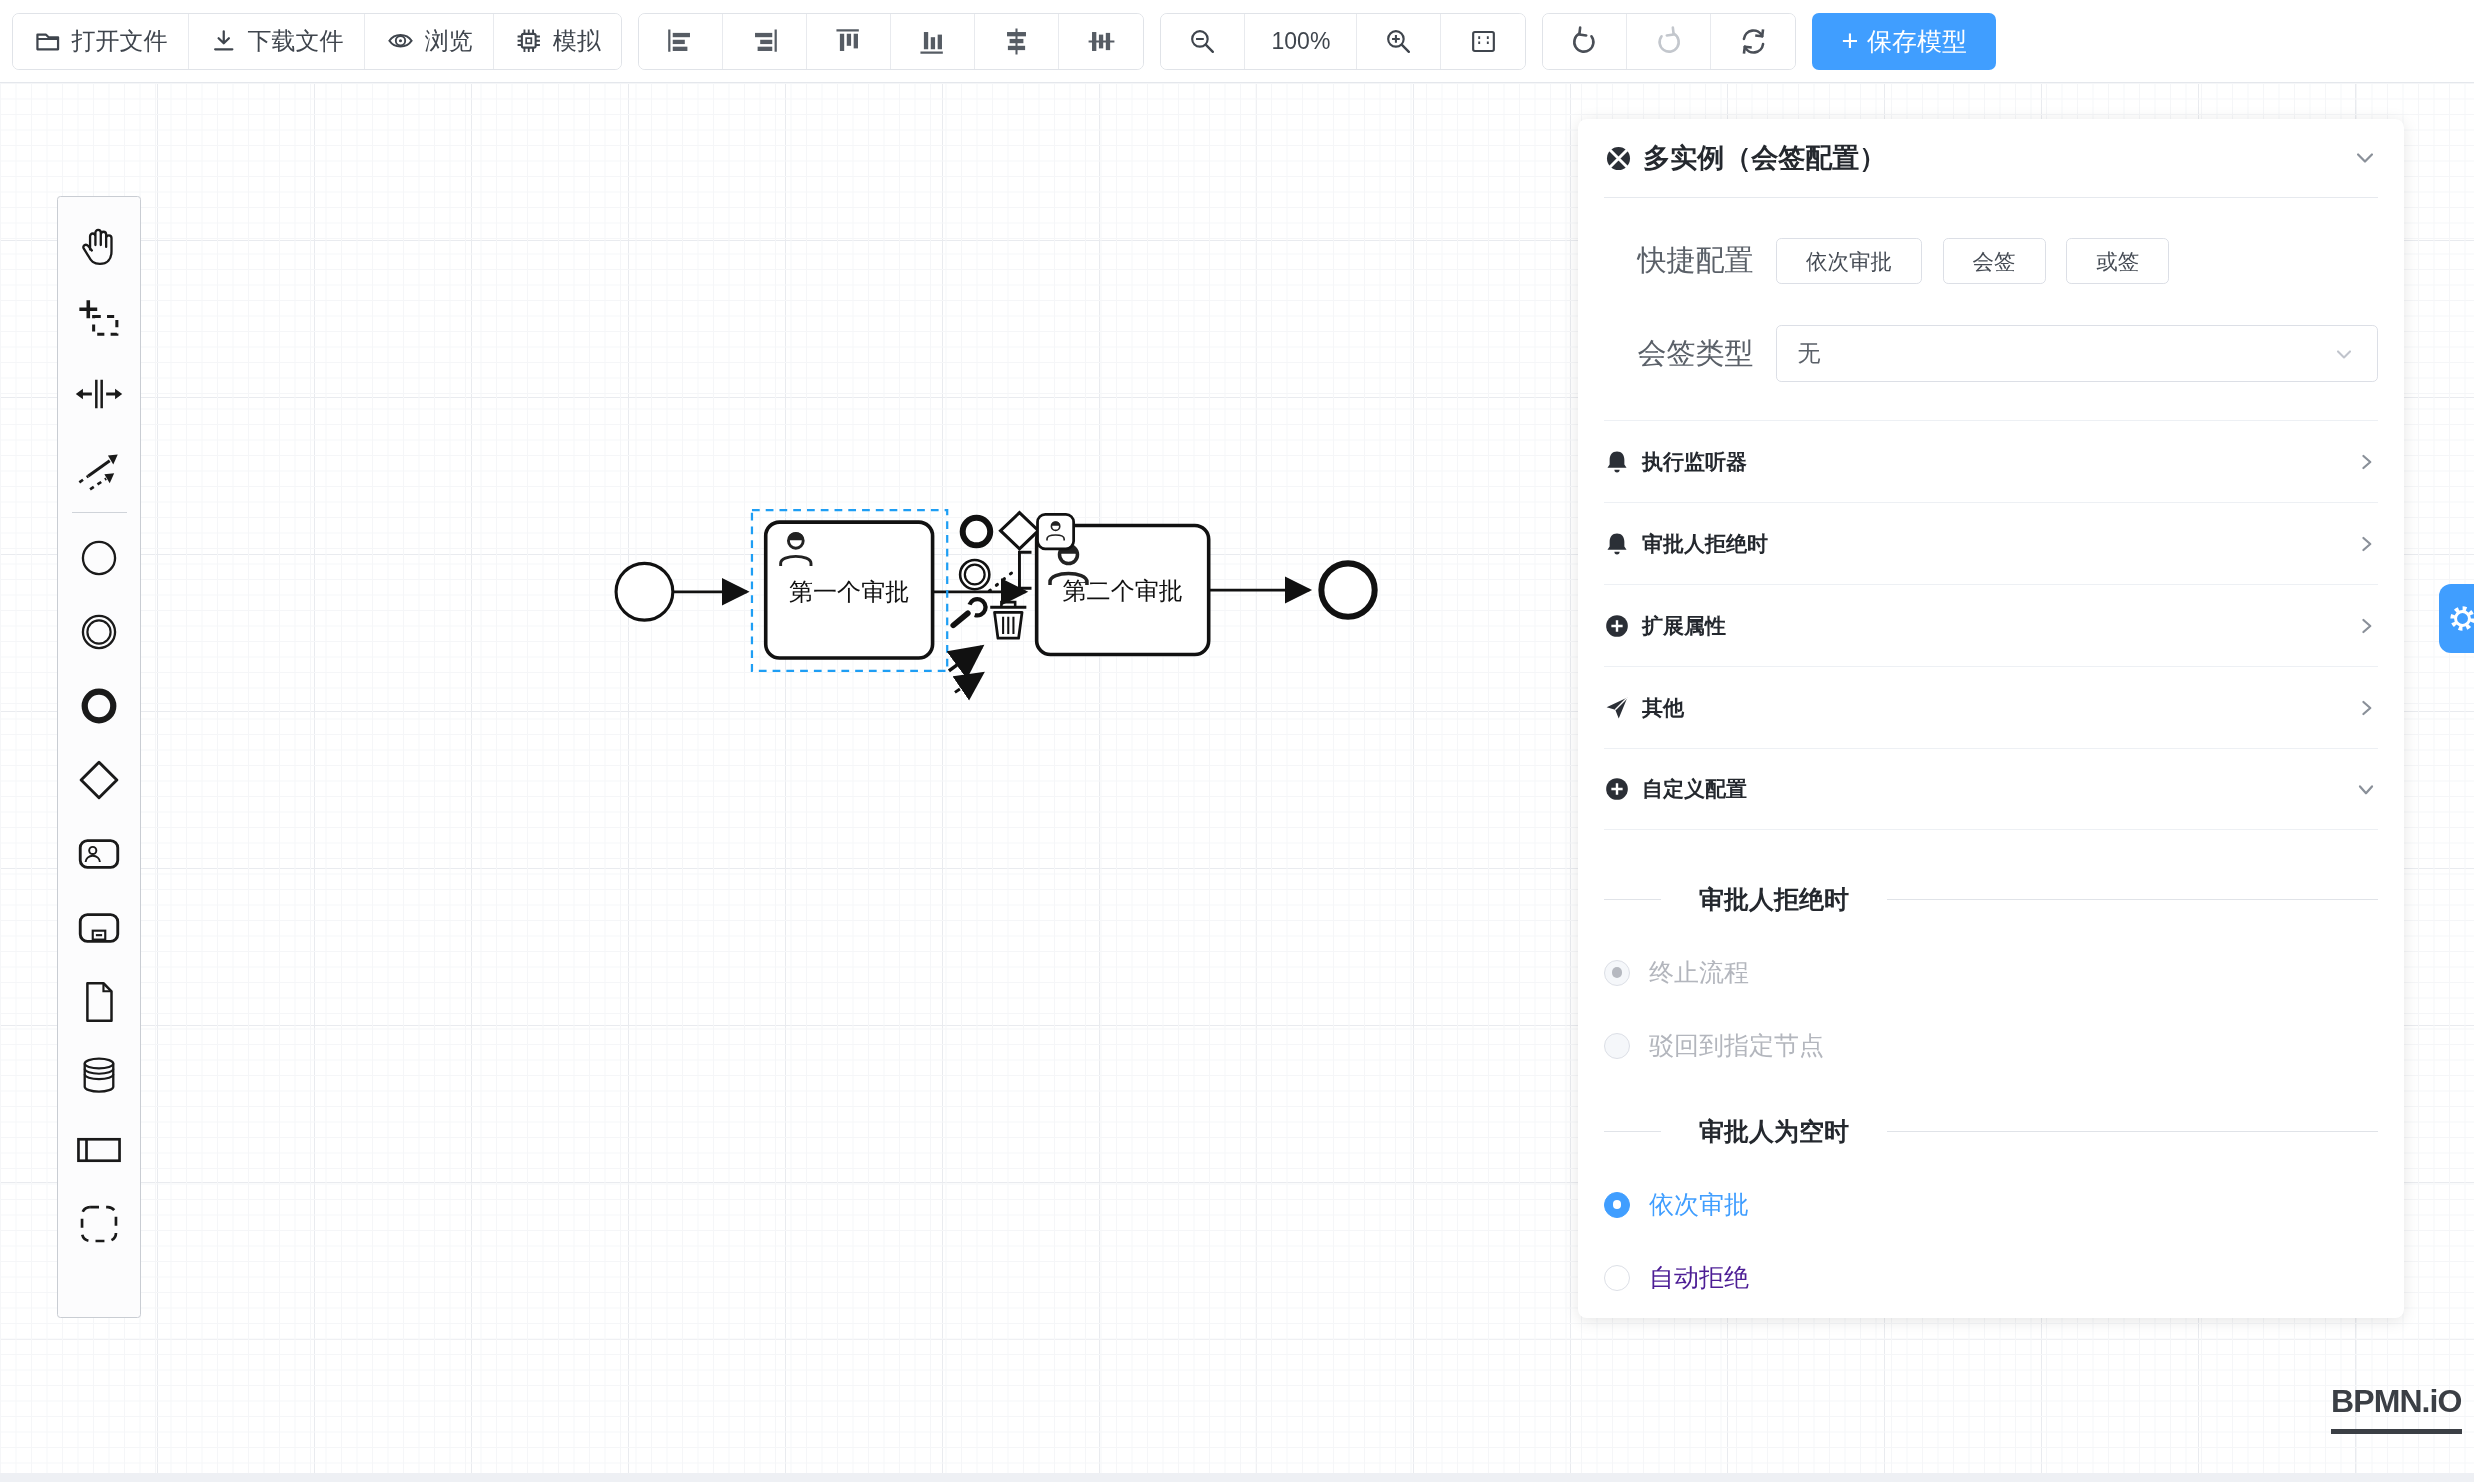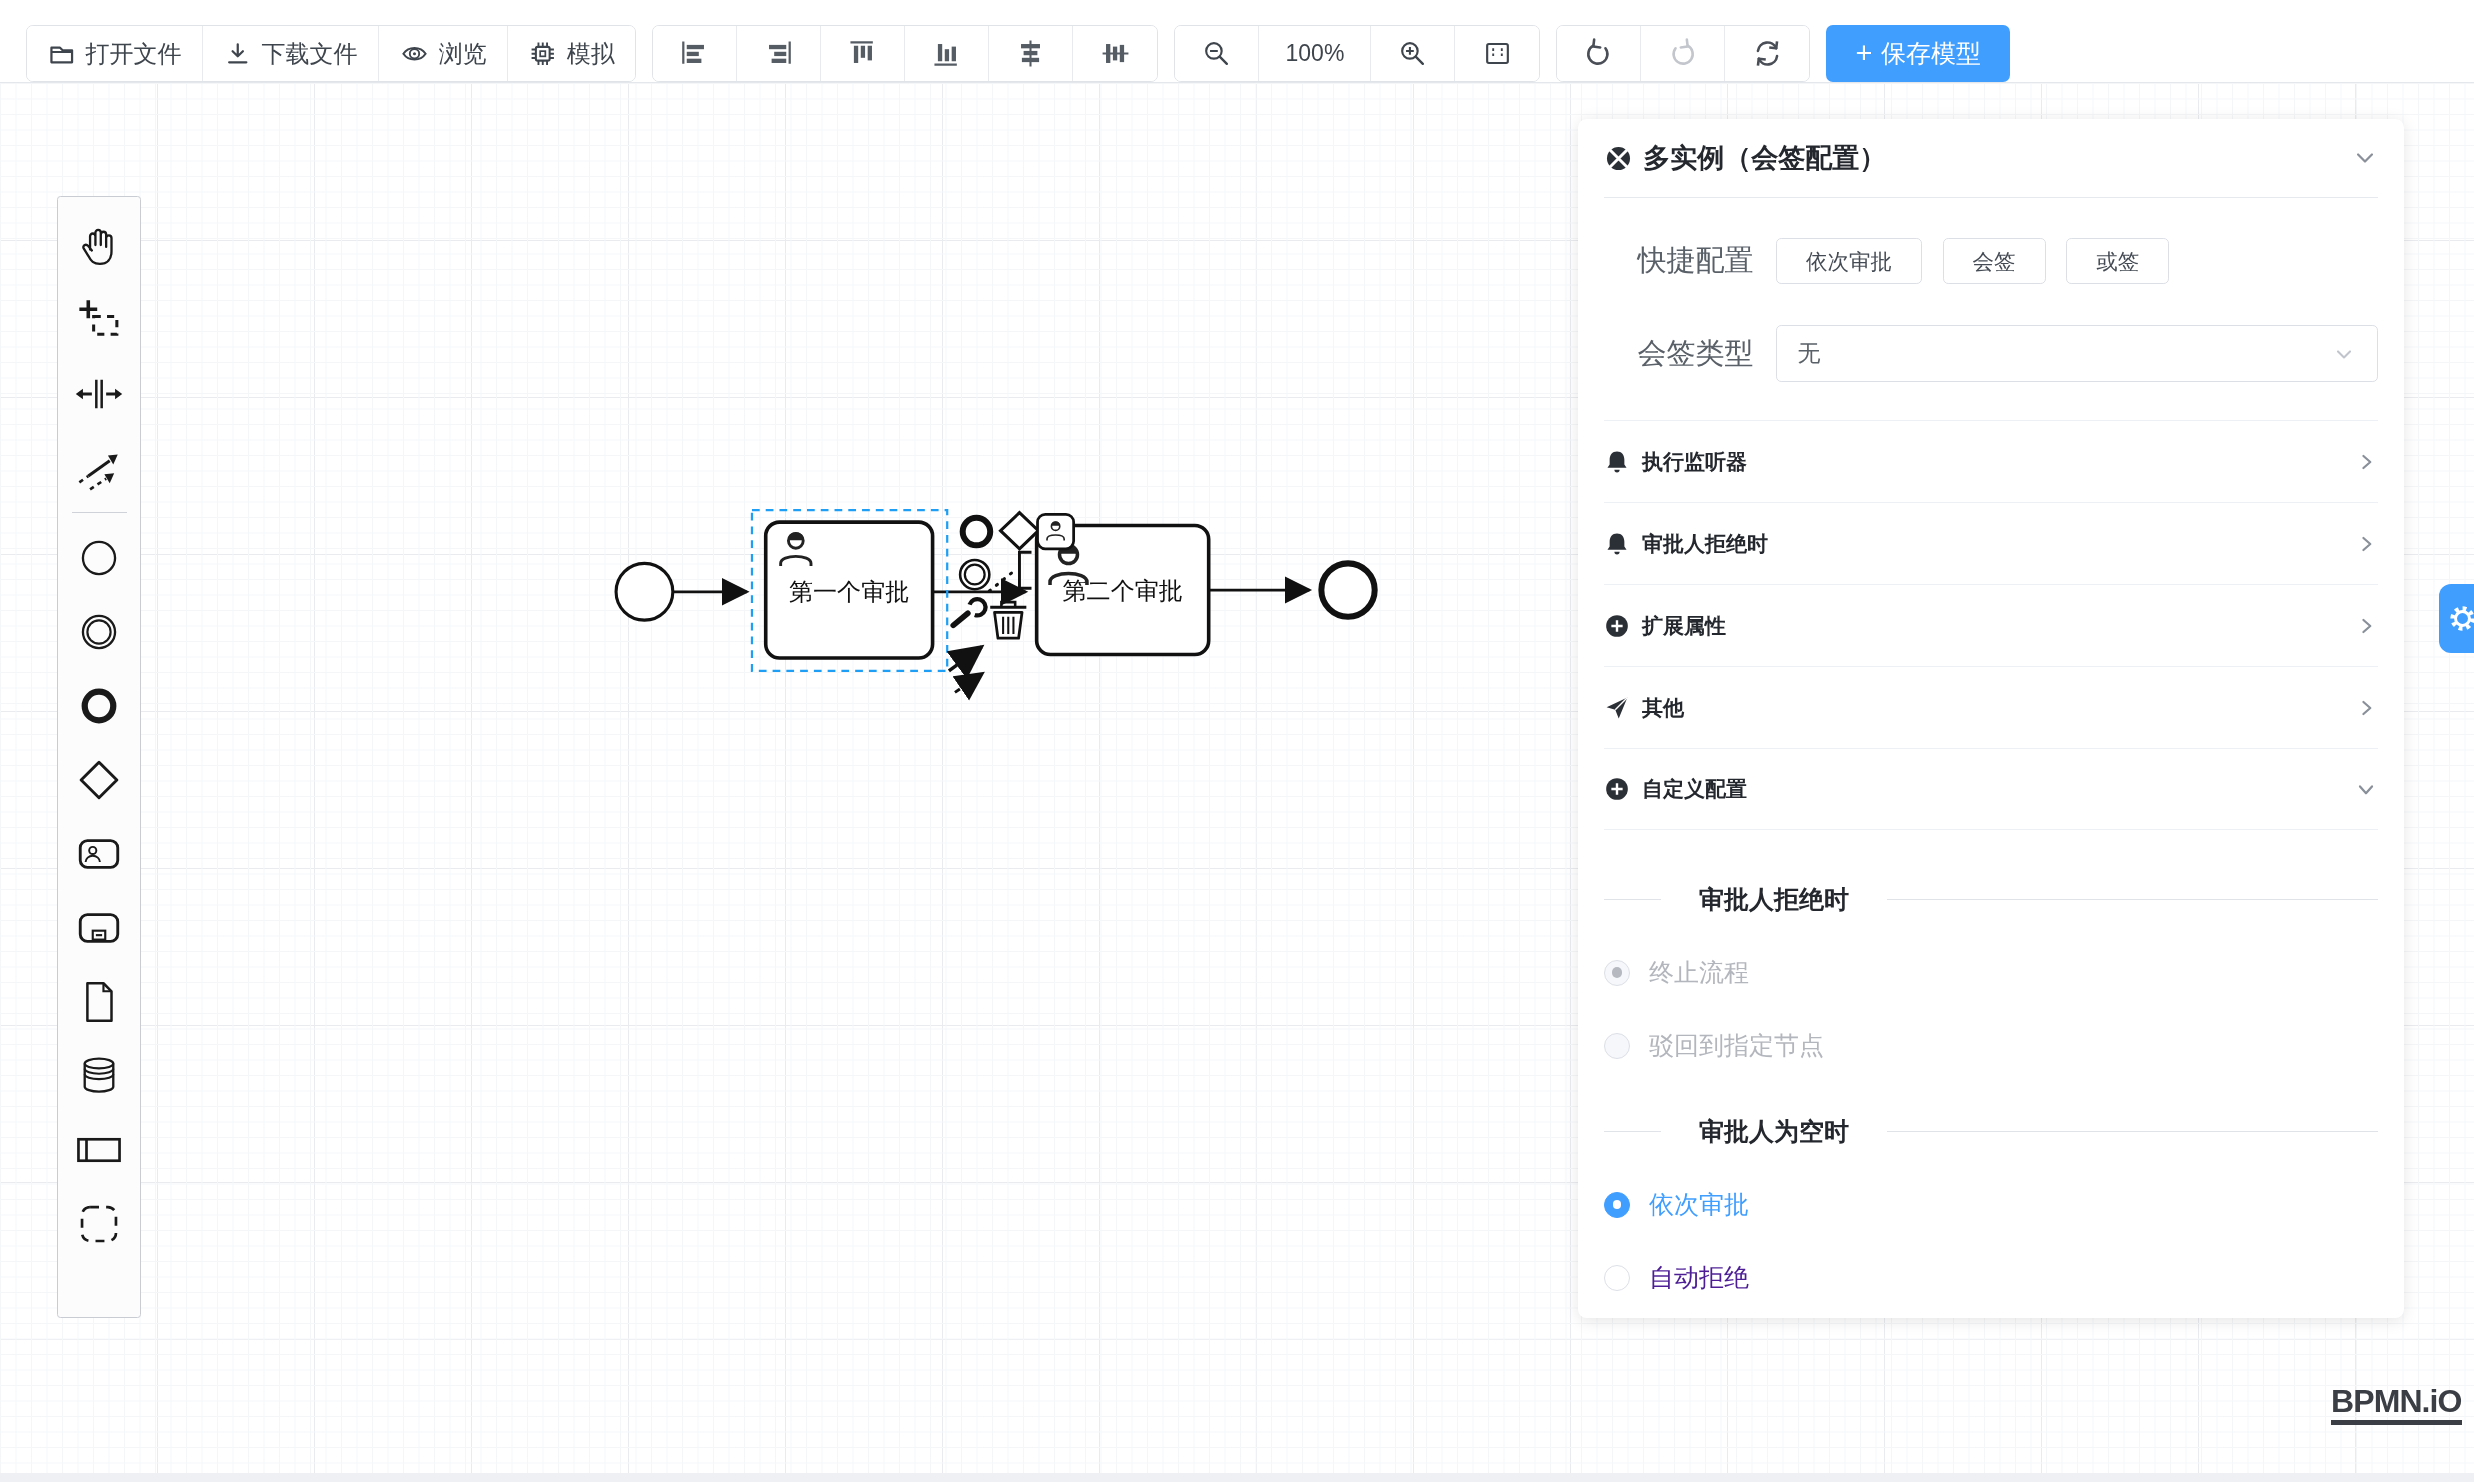--- a/index.html
+++ b/index.html
@@ -1,20 +1,20 @@
 <!DOCTYPE html>
 <html style="font-size:13.8px"><head>
 <meta charset="utf-8">
 <style>
   *{box-sizing:border-box;margin:0;padding:0}
   html,body{width:2475px;height:1482px;overflow:hidden}
   body{position:relative;background:#eef0f4;font-family:"Liberation Sans","DejaVu Sans",sans-serif;color:#303133}
 
   
-  .topbar{position:absolute;left:0;top:0;right:0;height:83px;background:#fff;border-bottom:0.9px solid #e4e7ec;display:flex;align-items:flex-end;gap:16px;padding-left:26px;z-index:30}
+  .topbar{position:absolute;left:0;top:0;right:0;height:83px;background:#fff;border-bottom:0.9px solid #e4e7ec;display:flex;align-items:center;gap:16px;padding-left:12px;z-index:30}
   .tgroup{display:flex;height:57px;background:#fff;border:0.9px solid #e0e3e8;border-radius:6.9px;overflow:hidden}
   .tbtn{display:flex;align-items:center;gap:10.3px;padding:0 20.6px;font-size:24px;color:#3f454d;border-right:0.9px solid #e8eaee;cursor:pointer;background:#fff}
   .tbtn:last-child{border-right:none}
   .ibtn{display:flex;align-items:center;justify-content:center;width:84px;border-right:0.9px solid #e8eaee;cursor:pointer;background:#fff}
   .ibtn:last-child{border-right:none}
   .zoomlevel{font-size:23px;color:#3f454d;width:112px;display:flex;align-items:center;justify-content:center;border-right:0.9px solid #e8eaee}
   .savebtn{display:flex;align-items:center;justify-content:center;gap:8.6px;height:57px;padding:0 29px;background:#409EFF;color:#fff;font-size:25px;border-radius:6.9px;cursor:pointer}
   .savebtn .plus{font-size:29px;line-height:1;font-weight:400}
 
   
@@ -54,21 +54,21 @@
   .radio.dis.on::after{content:'';position:absolute;inset:6.9px;border-radius:50%;background:#b6b9c0}
   .radio.blue{background:#409EFF;border-color:#409EFF}
   .radio.blue::after{content:'';position:absolute;inset:7.7px;border-radius:50%;background:#fff}
   .rlabel{font-size:25px;color:#4c1d95;margin-left:19px}
   .rlabel.gray{color:#b3b6bd}
   .rlabel.blue{color:#409EFF}
 
   
   .geartab{position:absolute;right:-12px;top:584px;width:48px;height:69px;background:#409EFF;border-radius:12px;z-index:25;display:flex;align-items:center;justify-content:flex-start;padding-left:6.9px;cursor:pointer}
 
-  .logo{position:absolute;left:2331px;top:1383px;z-index:6;font-size:32px;font-weight:bold;letter-spacing:-0.9px;color:#3b3f45;border-bottom:5.2px solid #3b3f45;padding-bottom:0;font-family:"Liberation Sans",sans-serif}
+  .logo{position:absolute;left:2331px;top:1383px;z-index:6;font-size:32px;font-weight:bold;letter-spacing:-0.9px;color:#3b3f45;border-bottom:5.2px solid #3b3f45;padding-bottom:9px;font-family:"Liberation Sans",sans-serif}
 
   svg{display:block}
 </style>
 </head>
 <body>
 
 <div class="topbar" data-interactable="false">
   <div class="tgroup" data-interactable="false">
     <div class="tbtn" data-interactable="true">
       <span data-interactable="false">

